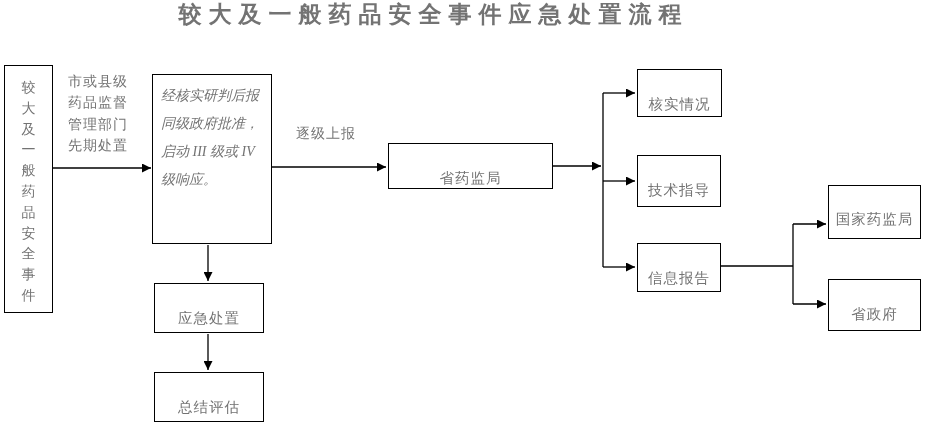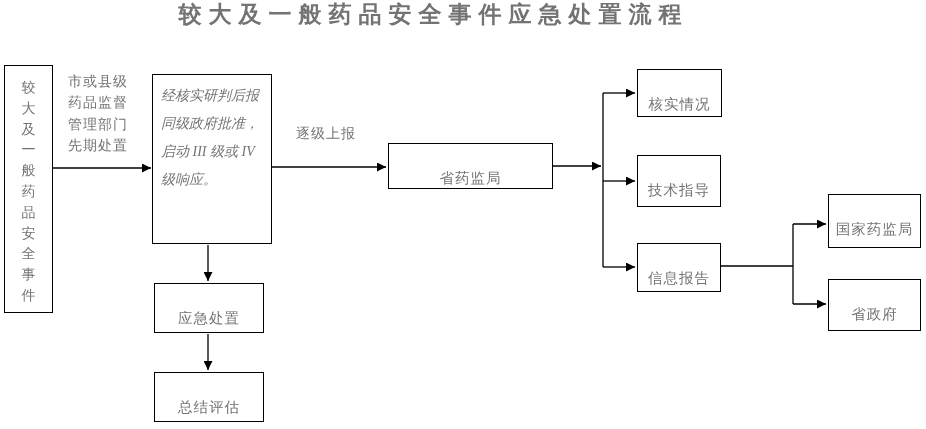--- a/index.html
+++ b/index.html
@@ -139,21 +139,21 @@
   </div>
 
   <div class="node small" style="left:637px; top:155px; width:84px; height:52px;">
     <span>技术指导</span>
   </div>
 
   <div class="node small" style="left:637px; top:243px; width:84px; height:49px;">
     <span>信息报告</span>
   </div>
 
-  <div class="node small" style="left:828px; top:194px; width:93px; height:54px;">
+  <div class="node small" style="left:828px; top:185px; width:93px; height:54px;font-family:Liberation Mono, monospace;">
     <span>国家药监局</span>
   </div>
 
   <div class="node small" style="left:828px; top:279px; width:93px; height:52px;">
     <span>省政府</span>
   </div>
 
   <div class="node small" style="left:154px; top:283px; width:110px; height:50px;">
     <span>应急处置</span>
   </div>

